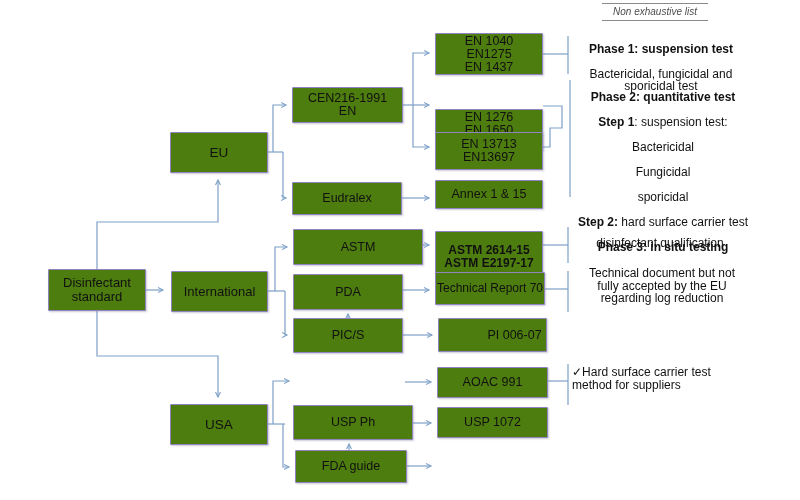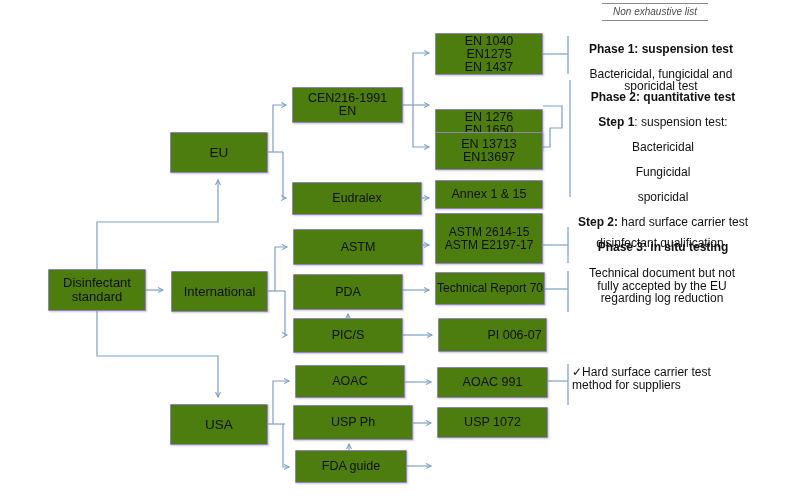--- a/index.html
+++ b/index.html
@@ -17,33 +17,33 @@
     border-radius:1px;
   }
   
   #b-root{left:48px;top:269px;width:98px;height:42px;font-size:13px;line-height:14px;}
   
   #b-eu{left:170px;top:132px;width:98px;height:41px;font-size:13.5px;}
   #b-intl{left:171px;top:271px;width:97px;height:41px;font-size:13px;}
   #b-usa{left:170px;top:404px;width:98px;height:41px;font-size:13.5px;}
   
   #b-cen{left:292px;top:87px;width:111px;height:36px;}
-  #b-eudralex{left:292px;top:182px;width:130px;height:33px;}
+  #b-eudralex{left:292px;top:182px;width:110px;height:33px;}
   #b-astm{left:293px;top:229px;width:130px;height:36px;}
   #b-pda{left:293px;top:274px;width:110px;height:36px;}
   #b-pics{left:293px;top:318px;width:110px;height:35px;}
   #b-aoac{left:295px;top:365px;width:110px;height:33px;}
   #b-uspph{left:293px;top:405px;width:120px;height:35px;}
   #b-fda{left:295px;top:450px;width:112px;height:33px;}
   
   #b-en1{left:435px;top:33px;width:108px;height:42px;}
   #b-en2{left:435px;top:85px;width:108px;height:42px;margin-top:24px;}
   #b-en3{left:435px;top:132px;width:108px;height:38px;}
   #b-annex{left:435px;top:180px;width:108px;height:29px;text-align:right;}
-  #b-astmdocs{left:435px;top:213px;width:108px;height:51px;font-size:12px;}
+  #b-astmdocs{left:435px;top:231px;width:108px;height:51px;font-size:12px;font-weight:bold;}
   #b-techreport{left:435px;top:272px;width:110px;height:33px;font-size:12px;}
   #b-pi006{left:438px;top:318px;width:109px;height:34px;padding-left:44px;}
   #b-aoac991{left:437px;top:367px;width:111px;height:31px;}
   #b-usp1072{left:437px;top:407px;width:111px;height:31px;}
   #b-aseptic{left:437px;top:450px;width:111px;height:32px;}
 
   .note{position:absolute;font-size:12px;line-height:12.5px;white-space:pre-line;}
   .center{text-align:center;}
   .bold{font-weight:700;}
   #non-exhaustive{
@@ -118,21 +118,20 @@
 standard</div>
   <div class="box" id="b-eu">EU</div>
   <div class="box" id="b-intl">International</div>
   <div class="box" id="b-usa">USA</div>
   <div class="box" id="b-cen">CEN216-1991
 EN</div>
   <div class="box" id="b-eudralex">Eudralex</div>
   <div class="box" id="b-astm">ASTM</div>
   <div class="box" id="b-pda">PDA</div>
   <div class="box" id="b-pics">PIC/S</div>
-  <div class="box" id="b-aoac">AOAC</div>
   <div class="box" id="b-uspph">USP Ph</div>
   <div class="box" id="b-fda">FDA guide</div>
   <div class="box" id="b-en1">EN 1040
 EN1275
 EN 1437</div>
   <div class="box" id="b-en2">EN 1276
 EN 1650
 EN 13704</div>
   <div class="box" id="b-en3">EN 13713
 EN13697</div>

